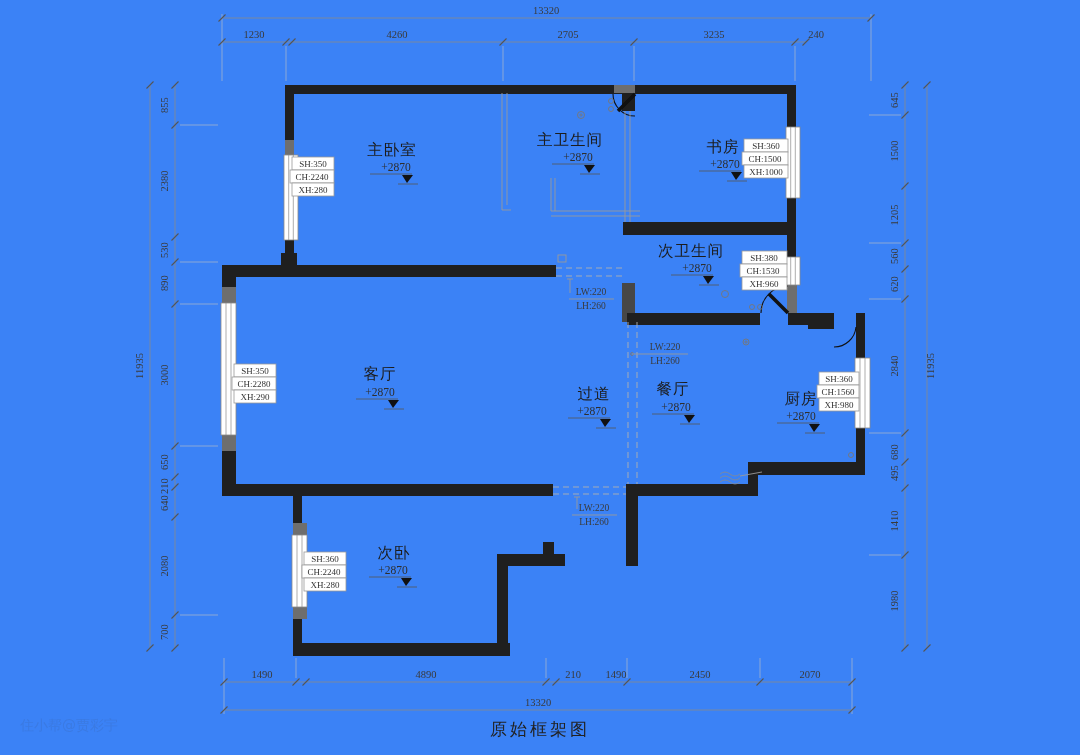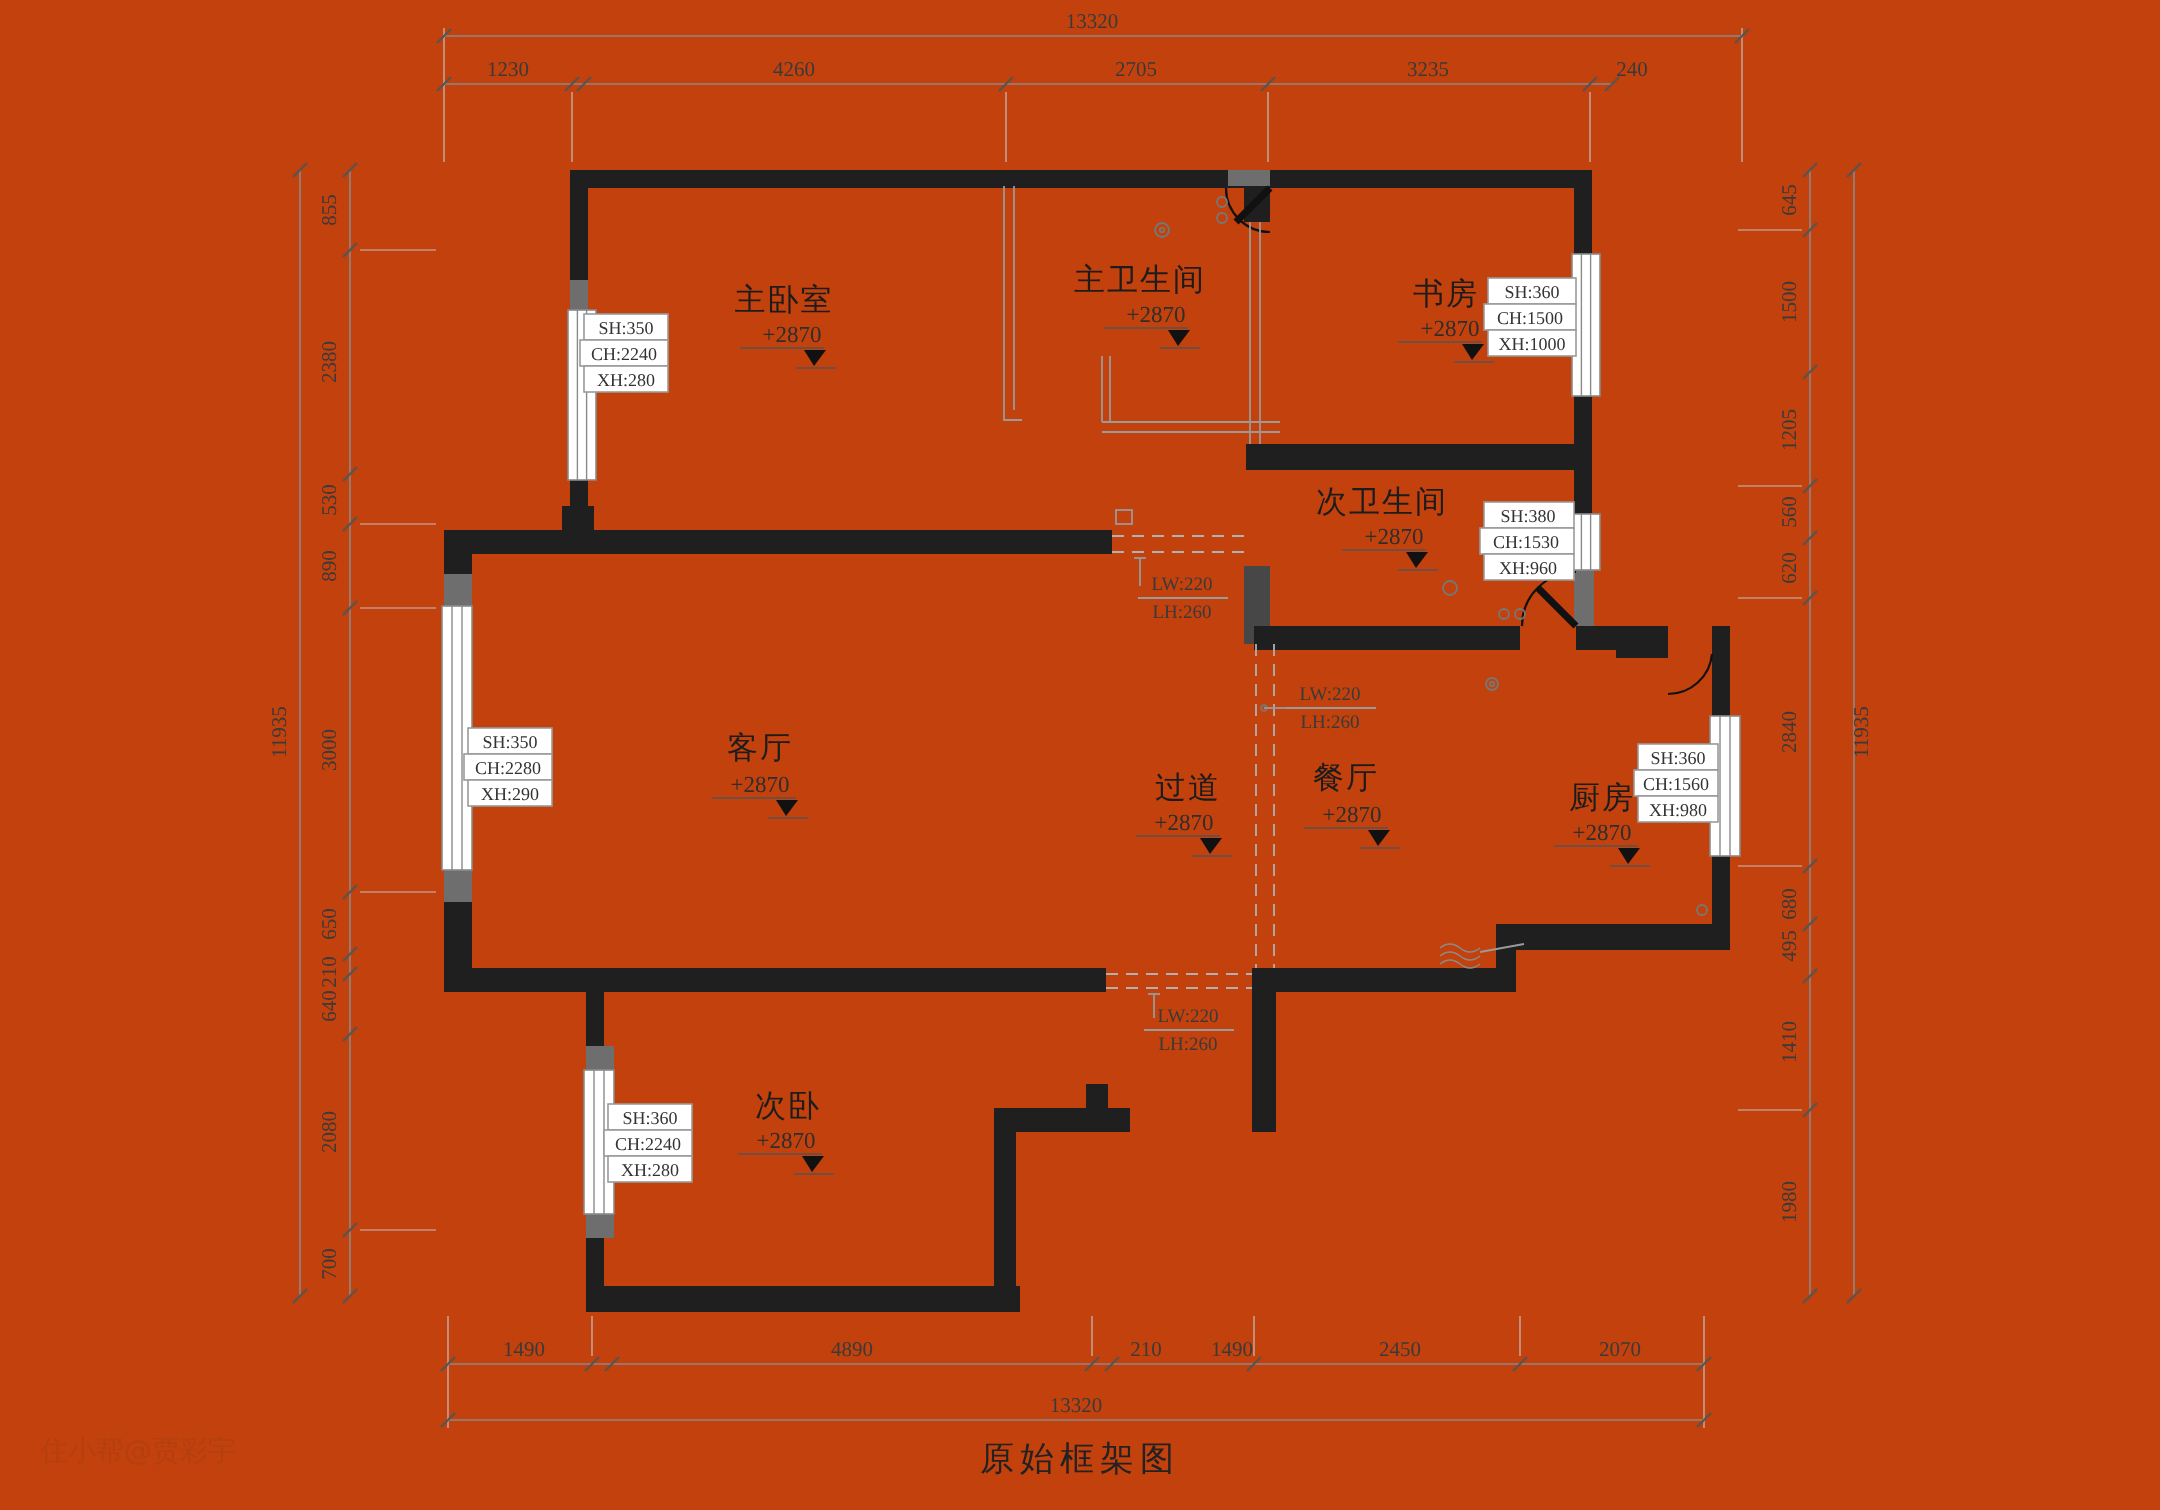--- a/index.html
+++ b/index.html
@@ -1,16 +1,16 @@
 <!DOCTYPE html>
 <html><head>
 <meta charset="utf-8">
 <style>
   html,body{margin:0;padding:0;background:#ffffff;}
-  .stage{position:relative;width:1080px;height:755px;background:#c2410c;overflow:hidden;
+  .stage{position:relative;width:1080px;height:755px;background:#3b82f6;overflow:hidden;
          font-family:"DejaVu Sans",sans-serif;}
   svg{position:absolute;left:0;top:0;}
   .w{fill:#1f1f1f;}
   .g{fill:#6e6e6e;}
   .g2{fill:#474747;}
   .dim{stroke:#8a8a8a;stroke-width:0.8;fill:none;}
   .ext{stroke:#c2c2c2;stroke-width:0.6;fill:none;}
   .tick{stroke:#555;stroke-width:1.1;}
   .thin{stroke:#9a9a9a;stroke-width:0.9;fill:none;}
   .dash{stroke:#b0b0b0;stroke-width:0.9;fill:none;stroke-dasharray:6 4;}

